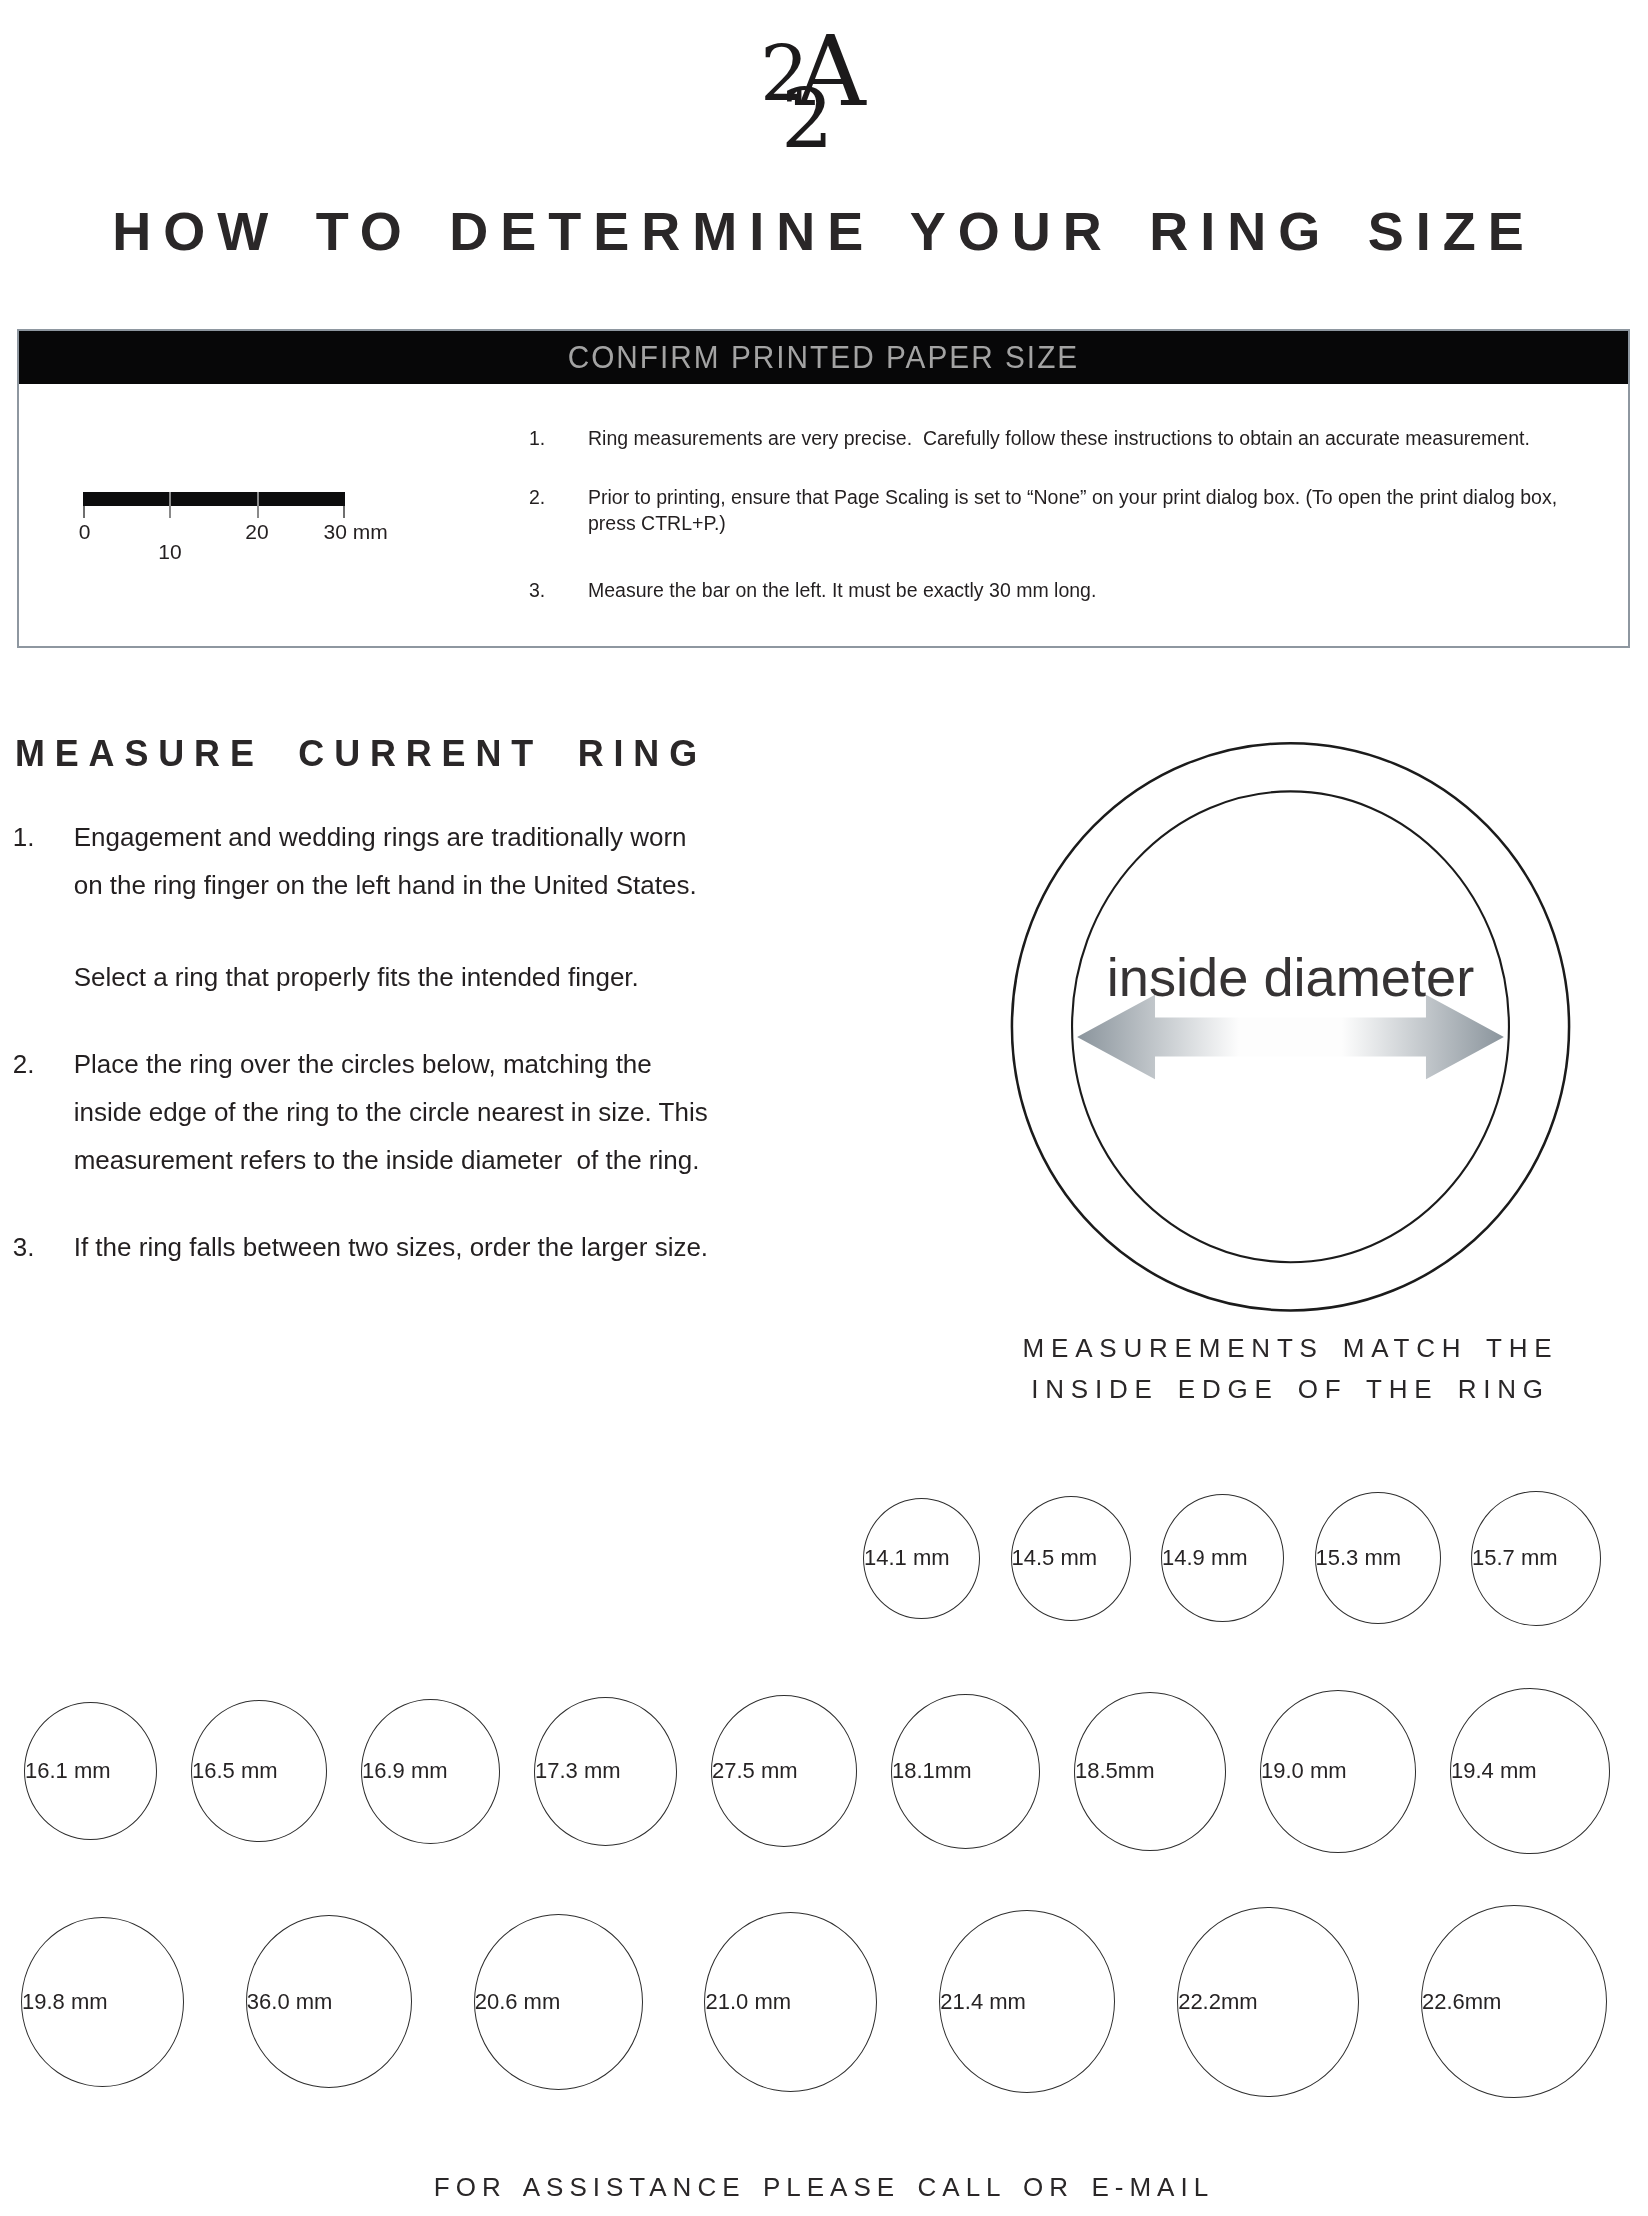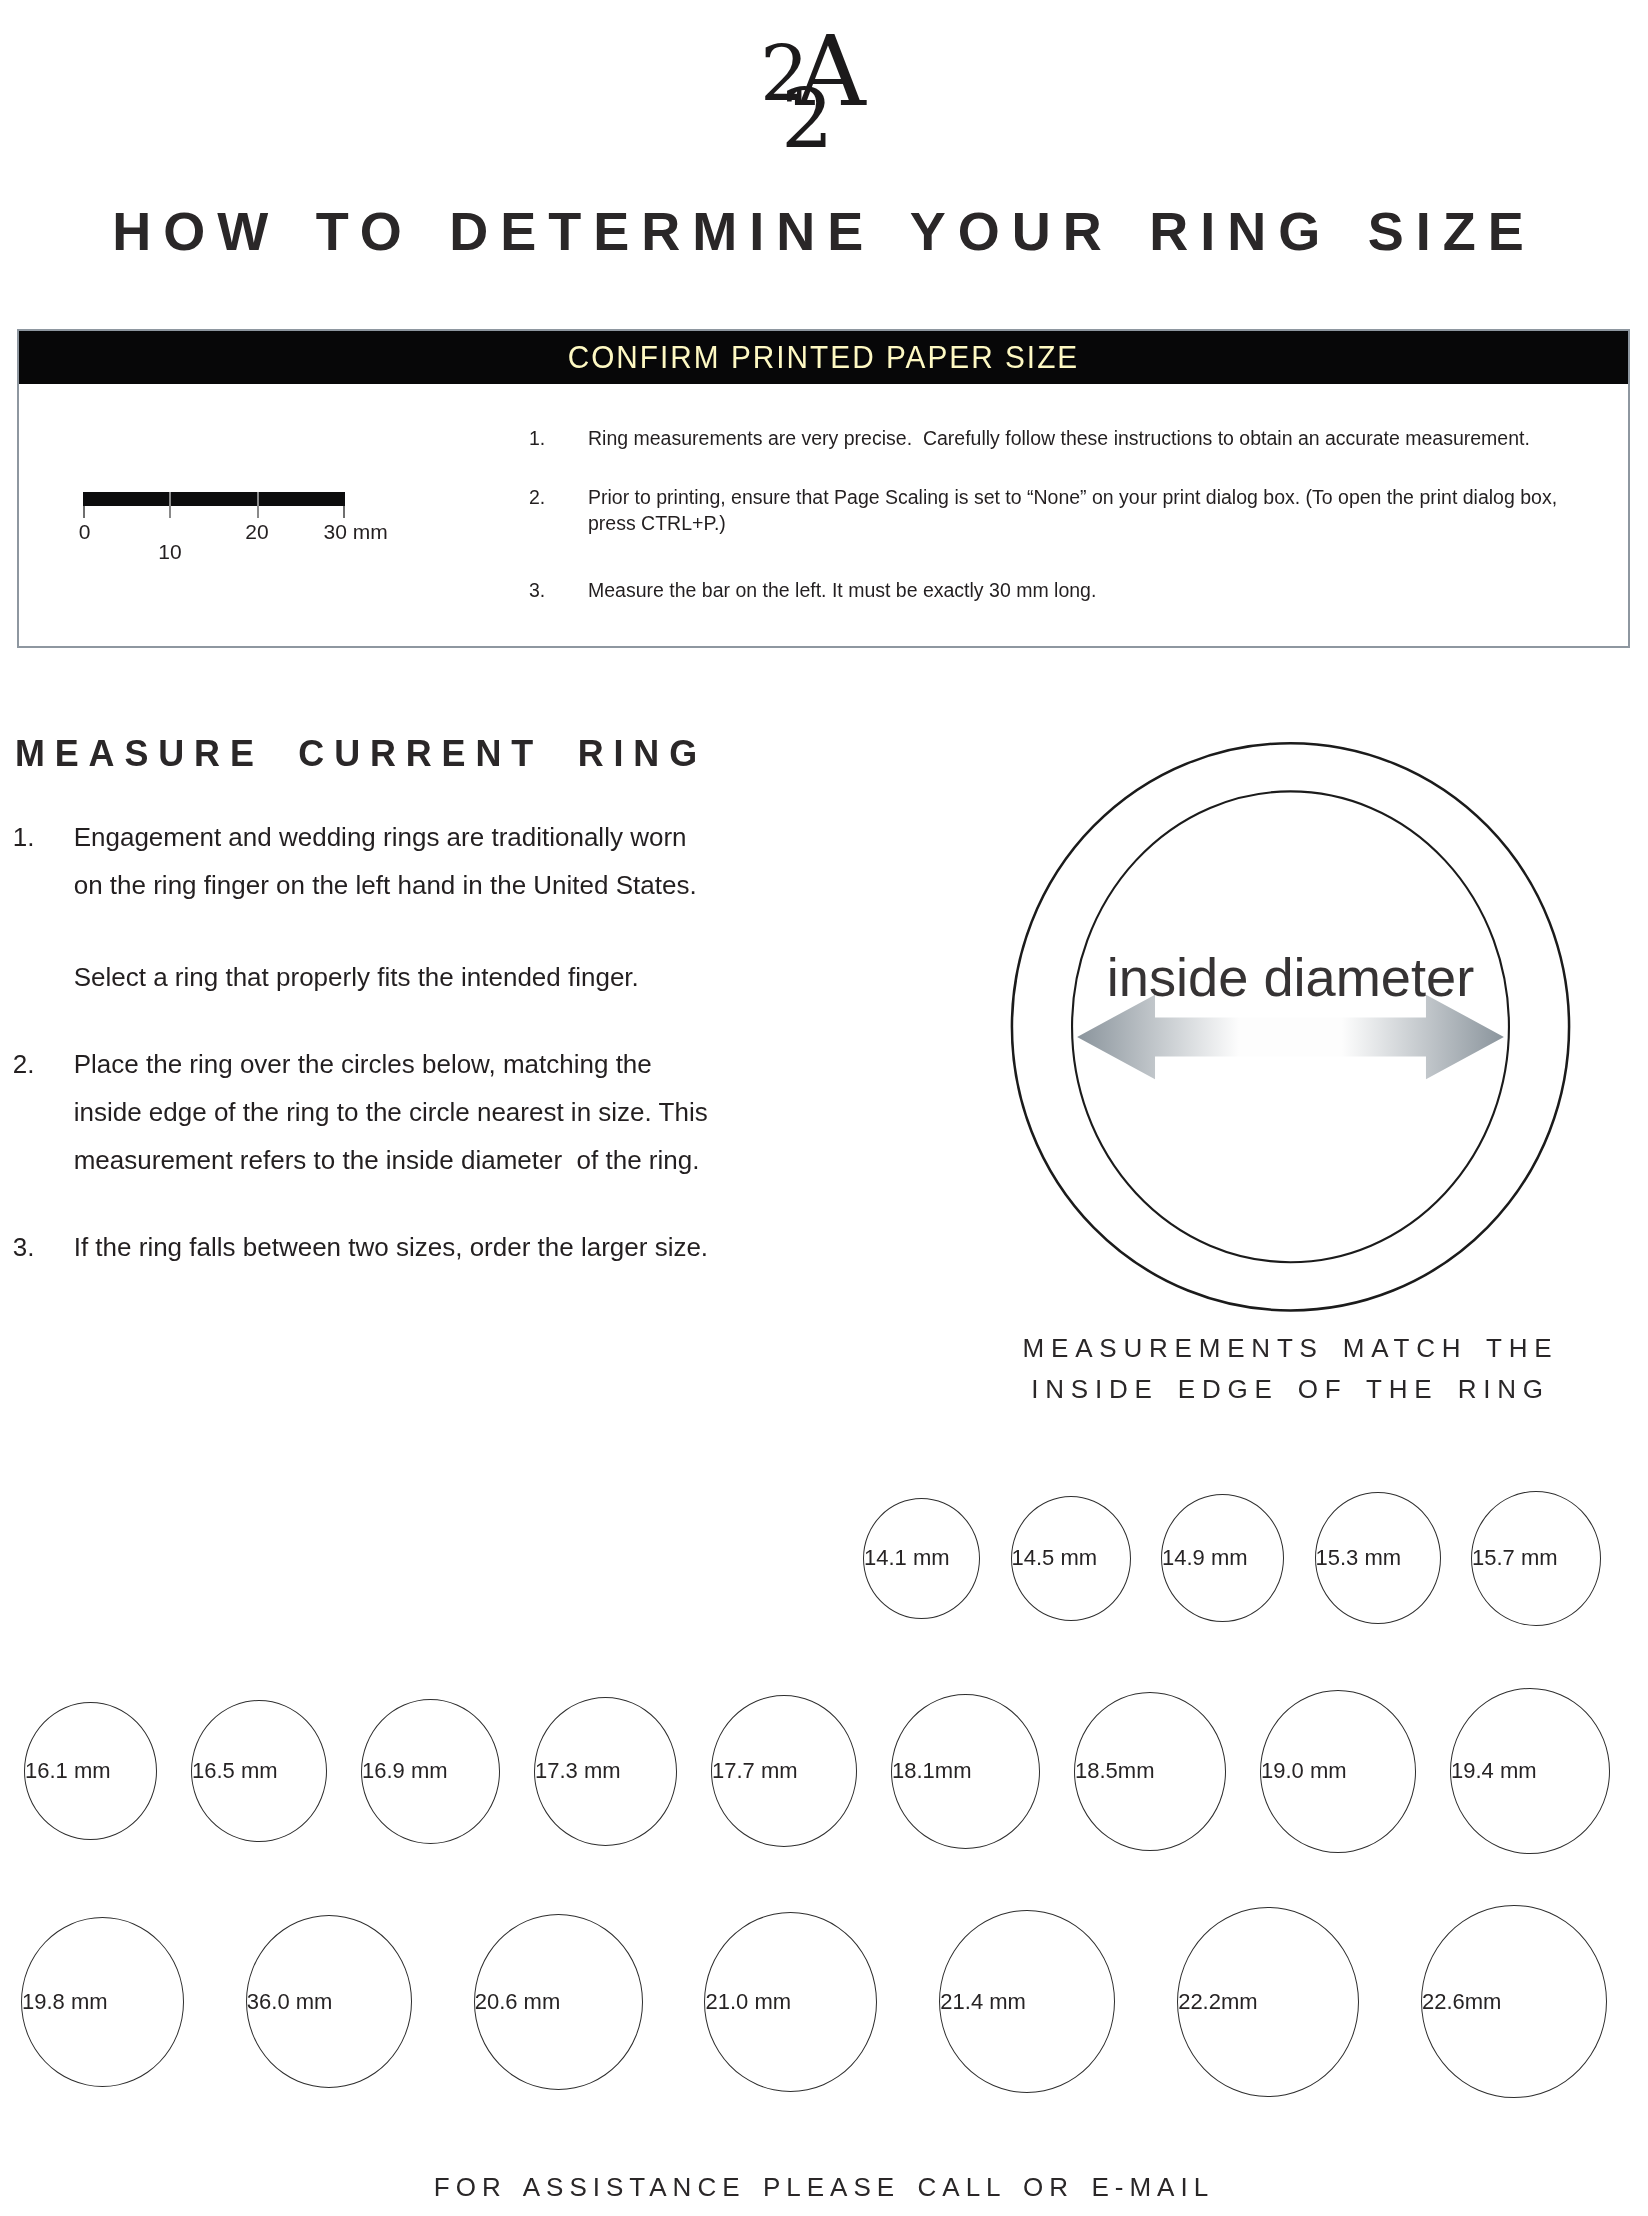--- a/index.html
+++ b/index.html
@@ -17,21 +17,21 @@
     font-size:54px; letter-spacing:12px; word-spacing:8.5px; font-weight:600;
     color:#2a2728;
   }
 
   
   .confirm-box {
     position:absolute; left:17px; top:329px; width:1609px; height:315px;
     border:2.5px solid #8e97a0; background:#fff;
   }
   .banner {
-    height:53px; background:#070708; color:#fef9c3; display:flex;
+    height:53px; background:#070708; color:#a3a3a3; display:flex;
     align-items:center; justify-content:center;
   }
   .banner span { font-size:31px; letter-spacing:2.1px; transform:scaleX(.96); }
   .ruler { position:absolute; left:64px; top:161px; width:262px; height:59px; }
   .ruler .bar { position:absolute; left:0; top:0; width:262px; height:14.4px; background:#0c0c0d; }
   .ruler .tick { position:absolute; width:1.7px; background:#6f6f6f; }
   .ruler .tick.mid { top:0; height:26px; background:#8a8a8a; }
   .ruler .tick.end { top:14.4px; height:12px; }
   .ruler .rlabel { position:absolute; top:28px; font-size:21px; color:#231f20; transform:translateX(-50%); white-space:nowrap; }
   .confirm-steps { position:absolute; left:510px; top:95px; right:18.6px; font-size:19.5px; line-height:25.4px; }
@@ -190,21 +190,21 @@
         <div class="size-circle" style="width: 134px; height: 140px;">
           <span>16.5 mm</span>
         </div>
         <div class="size-circle" style="width: 137px; height: 143px;">
           <span>16.9 mm</span>
         </div>
         <div class="size-circle" style="width: 141px; height: 147px;">
           <span>17.3 mm</span>
         </div>
         <div class="size-circle" style="width: 144px; height: 150px;">
-          <span>17.7 mm</span>
+          <span>27.5 mm</span>
         </div>
         <div class="size-circle" style="width: 147px; height: 153px;">
           <span>18.1mm</span>
         </div>
         <div class="size-circle" style="width: 150px; height: 157px;">
           <span>18.5mm</span>
         </div>
         <div class="size-circle" style="width: 154px; height: 161px;">
           <span>19.0 mm</span>
         </div>

